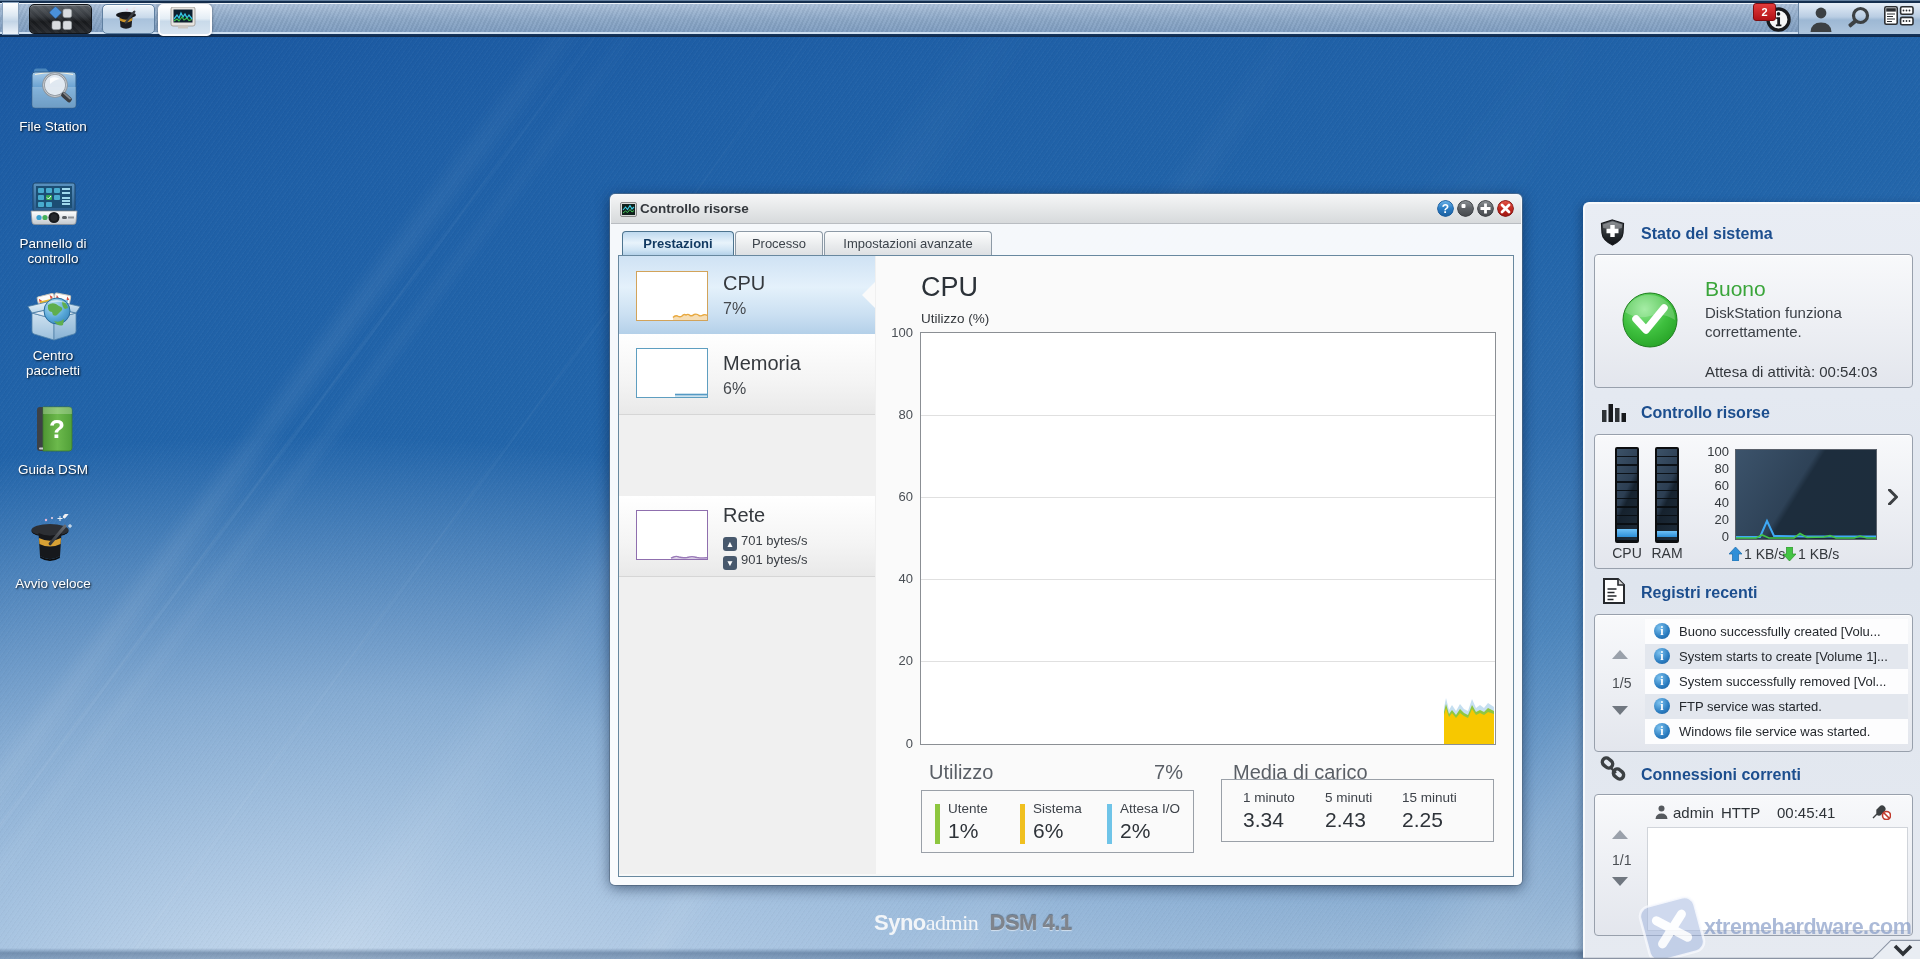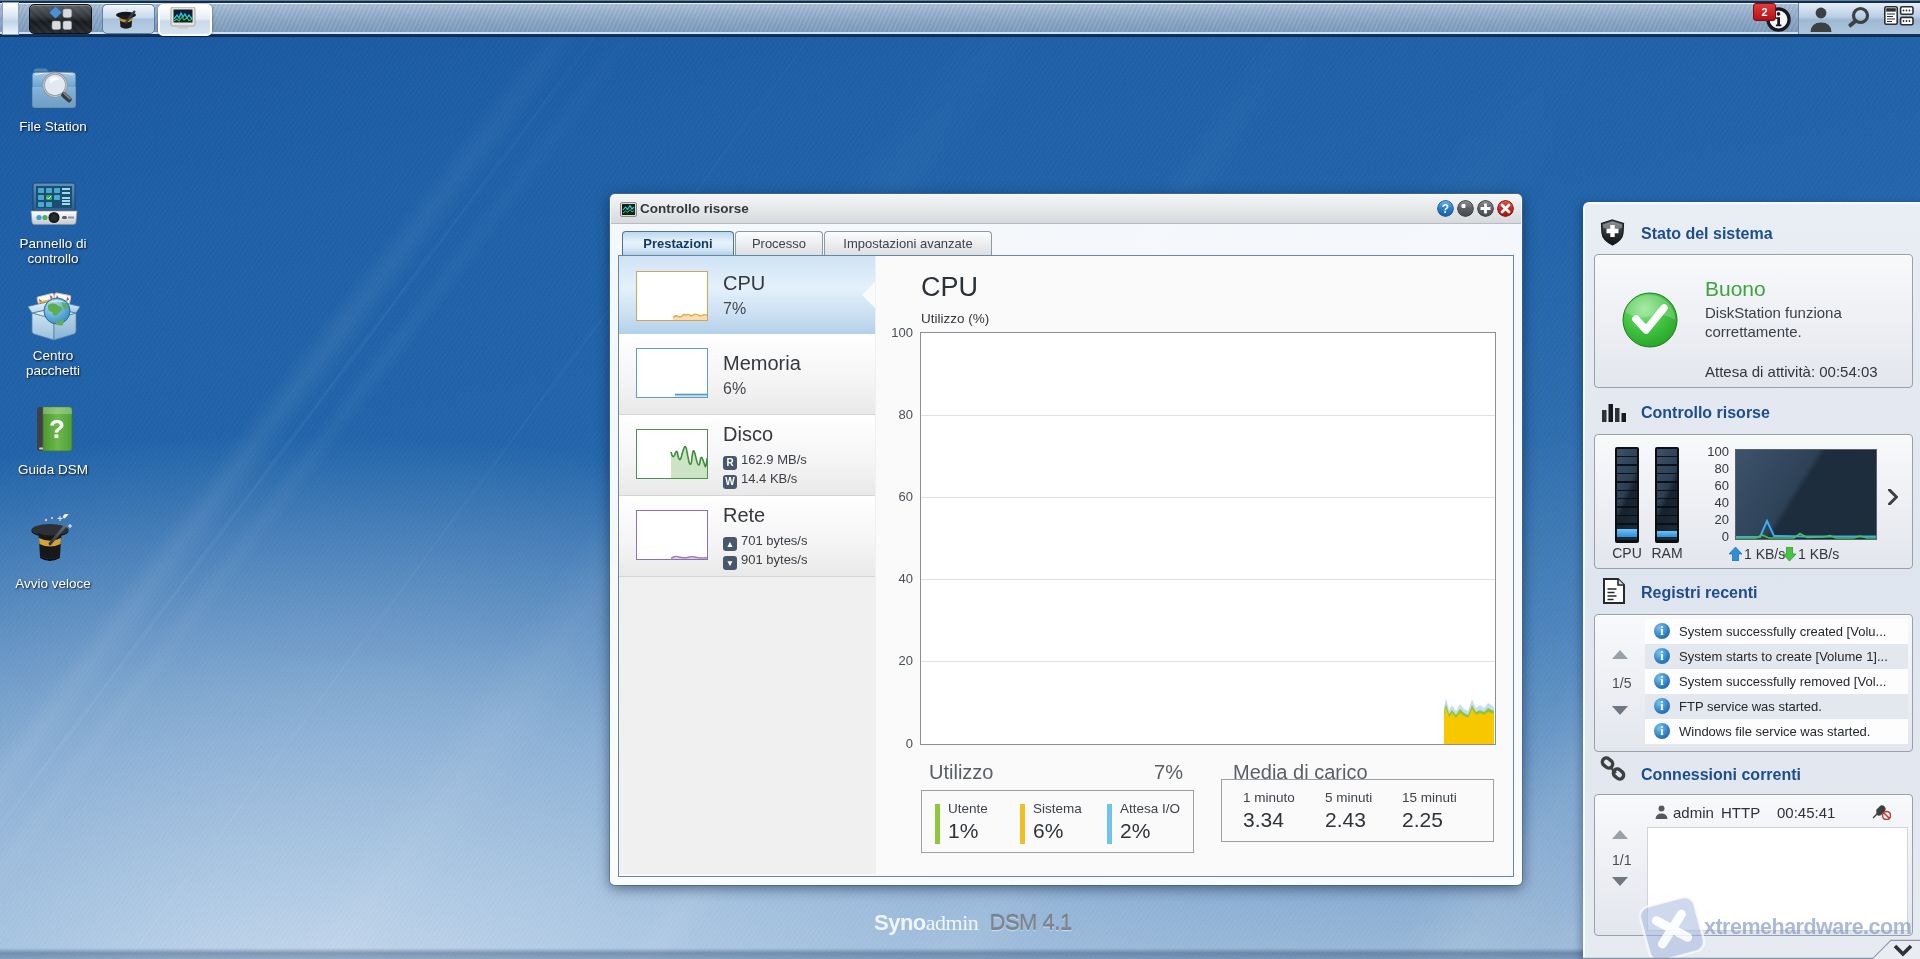--- a/index.html
+++ b/index.html
@@ -332,21 +332,21 @@
           <stop offset="0" stop-color="#6a6e74"></stop>
           <stop offset="1" stop-color="#2e3135"></stop>
         </linearGradient>
       </defs>
   </svg>
   <div class="dlabel" style="top:577px;">Avvio veloce</div>
 </div>
 
 <div style="position:absolute;left:874px;top:910px;font-size:22px;letter-spacing:-0.5px;color:#f2f5f8;">
   <span style="font-weight:bold;">Syno</span><span style="font-family:'Liberation Serif',serif;">admin</span>
-  <span style="font-weight:normal;color:#7f848c;text-shadow:0 1px 1px rgba(255,255,255,.55),0 -1px 1px rgba(0,0,0,.35);margin-top:7px;">&nbsp;DSM 4.1</span>
+  <span style="font-weight:bold;color:#7f848c;text-shadow:0 1px 1px rgba(255,255,255,.55),0 -1px 1px rgba(0,0,0,.35);margin-top:7px;">&nbsp;DSM 4.1</span>
 </div>
 
 <div id="win">
   <div id="titlebar">
     <svg width="17" height="15" viewBox="0 0 17 15" style="position:absolute;left:9px;top:7px;">
       <rect x="0.5" y="0.5" width="16" height="14" rx="1.5" fill="#d8d8d8" stroke="#8a8a8a" stroke-width="1"></rect>
       <rect x="2" y="2" width="13" height="11" fill="#10211c"></rect>
       <path d="M3 8 l2.5 -3 l2 2.5 l2.5 -4 l2 3.5 l2 -2" fill="none" stroke="#3fd0e8" stroke-width="1.1"></path>
       <path d="M3 11 l2.5 -2 l2 1.5 l2.5 -3 l2 2.5 l2 -1.5" fill="none" stroke="#44c455" stroke-width="1"></path>
     </svg>
@@ -406,31 +406,20 @@
       </div>
       <div class="srow" style="top:78px;">
         <div class="mini" style="border:1px solid #5e9ec0;">
           <svg width="70" height="48" viewBox="0 0 70 48">
               <rect x="38" y="45" width="32" height="3" fill="#cfe4f0"></rect>
               <path d="M38 45.5 L70 45.5" stroke="#5599c4" stroke-width="1.6" fill="none"></path>
             </svg>
         </div>
         <div class="sttl" style="top:18px;">Memoria</div>
         <div class="ssub" style="top:46px;">6%</div>
-      </div>
-      <div class="srow" style="top:159px;">
-        <div class="mini" style="border:1px solid #4f8f51;">
-          <svg width="70" height="48" viewBox="0 0 70 48">
-              <path d="M34 22 q2 8 4 2 q2 -6 3 2 q2 8 4 -2 l2 -6 q2 -4 3 4 l2 10 q2 6 3 -4 q1 -12 3 -4 l2 8 q2 6 3 0 q1 -8 3 -2 l2 6 q1 3 2 -8 v20 h-36 z" fill="#cde4c4"></path>
-              <path d="M34 22 q2 8 4 2 q2 -6 3 2 q2 8 4 -2 l2 -6 q2 -4 3 4 l2 10 q2 6 3 -4 q1 -12 3 -4 l2 8 q2 6 3 0 q1 -8 3 -2 l2 6 q1 3 2 -8" fill="none" stroke="#3e8f3e" stroke-width="1.6"></path>
-            </svg>
-        </div>
-        <div class="sttl" style="top:8px;">Disco</div>
-        <div class="sline" style="top:37px;"><span class="badge">R</span>162.9 MB/s</div>
-        <div class="sline" style="top:56px;"><span class="badge">W</span>14.4 KB/s</div>
       </div>
       <div class="srow" style="top:240px;">
         <div class="mini" style="border:1px solid #8f6fae;">
           <svg width="70" height="48" viewBox="0 0 70 48">
               <path d="M34 47.2 q4 -2.5 8 -1.2 q4 1.2 8 0.4 q5 -1.2 10 0 q4 0.8 10 0.4" fill="none" stroke="#9a7ab8" stroke-width="1.5"></path>
               <path d="M34 48 L70 48" stroke="#b59ccc" stroke-width="1"></path>
             </svg>
         </div>
         <div class="sttl" style="top:8px;">Rete</div>
         <div class="sline" style="top:37px;"><span class="badge arr">▲</span>701 bytes/s</div>
@@ -574,21 +563,21 @@
   <svg width="24" height="26" viewBox="0 0 24 26" style="position:absolute;left:17px;top:374px;">
     <path d="M2 1 L16 1 L22 7 L22 25 L2 25 Z" fill="#fff" stroke="#26292d" stroke-width="2"></path>
     <path d="M16 1 L16 7 L22 7" fill="#d8d8d8" stroke="#26292d" stroke-width="1.6"></path>
     <path d="M5.5 11 h9 M5.5 14.5 h7 M5.5 18 h9 M5.5 21.5 h6" stroke="#26292d" stroke-width="1.4"></path>
   </svg>
   <div class="shead" style="top:380px;">Registri recenti</div>
   <div class="sbox" style="top:410px;height:136px;">
     <div class="pgup" style="top:33px;"></div>
     <div style="position:absolute;left:17px;top:60px;font-size:14px;color:#4a4e53;">1/5</div>
     <div class="pgdn" style="top:88px;"></div>
-    <div class="lrow" style="top:4px;background:#fdfdfe;">System successfully created [Volu...</div>
+    <div class="lrow" style="top:4px;background:#fdfdfe;">Buono successfully created [Volu...</div>
     <div class="lrow" style="top:29px;background:#e3e7ee;">System starts to create [Volume 1]...</div>
     <div class="lrow" style="top:54px;background:#fdfdfe;">System successfully removed [Vol...</div>
     <div class="lrow" style="top:79px;background:#e3e7ee;">FTP service was started.</div>
     <div class="lrow" style="top:104px;background:#fdfdfe;">Windows file service was started.</div>
   </div>
 
   <svg width="30" height="30" viewBox="0 0 30 30" style="position:absolute;left:14px;top:552px;">
     <g fill="none" stroke="#3c4043" stroke-width="3.4">
       <rect x="3" y="3" width="11" height="8" rx="4" transform="rotate(40 8.5 7)"></rect>
       <rect x="14" y="14" width="11" height="8" rx="4" transform="rotate(40 19.5 18)"></rect>

